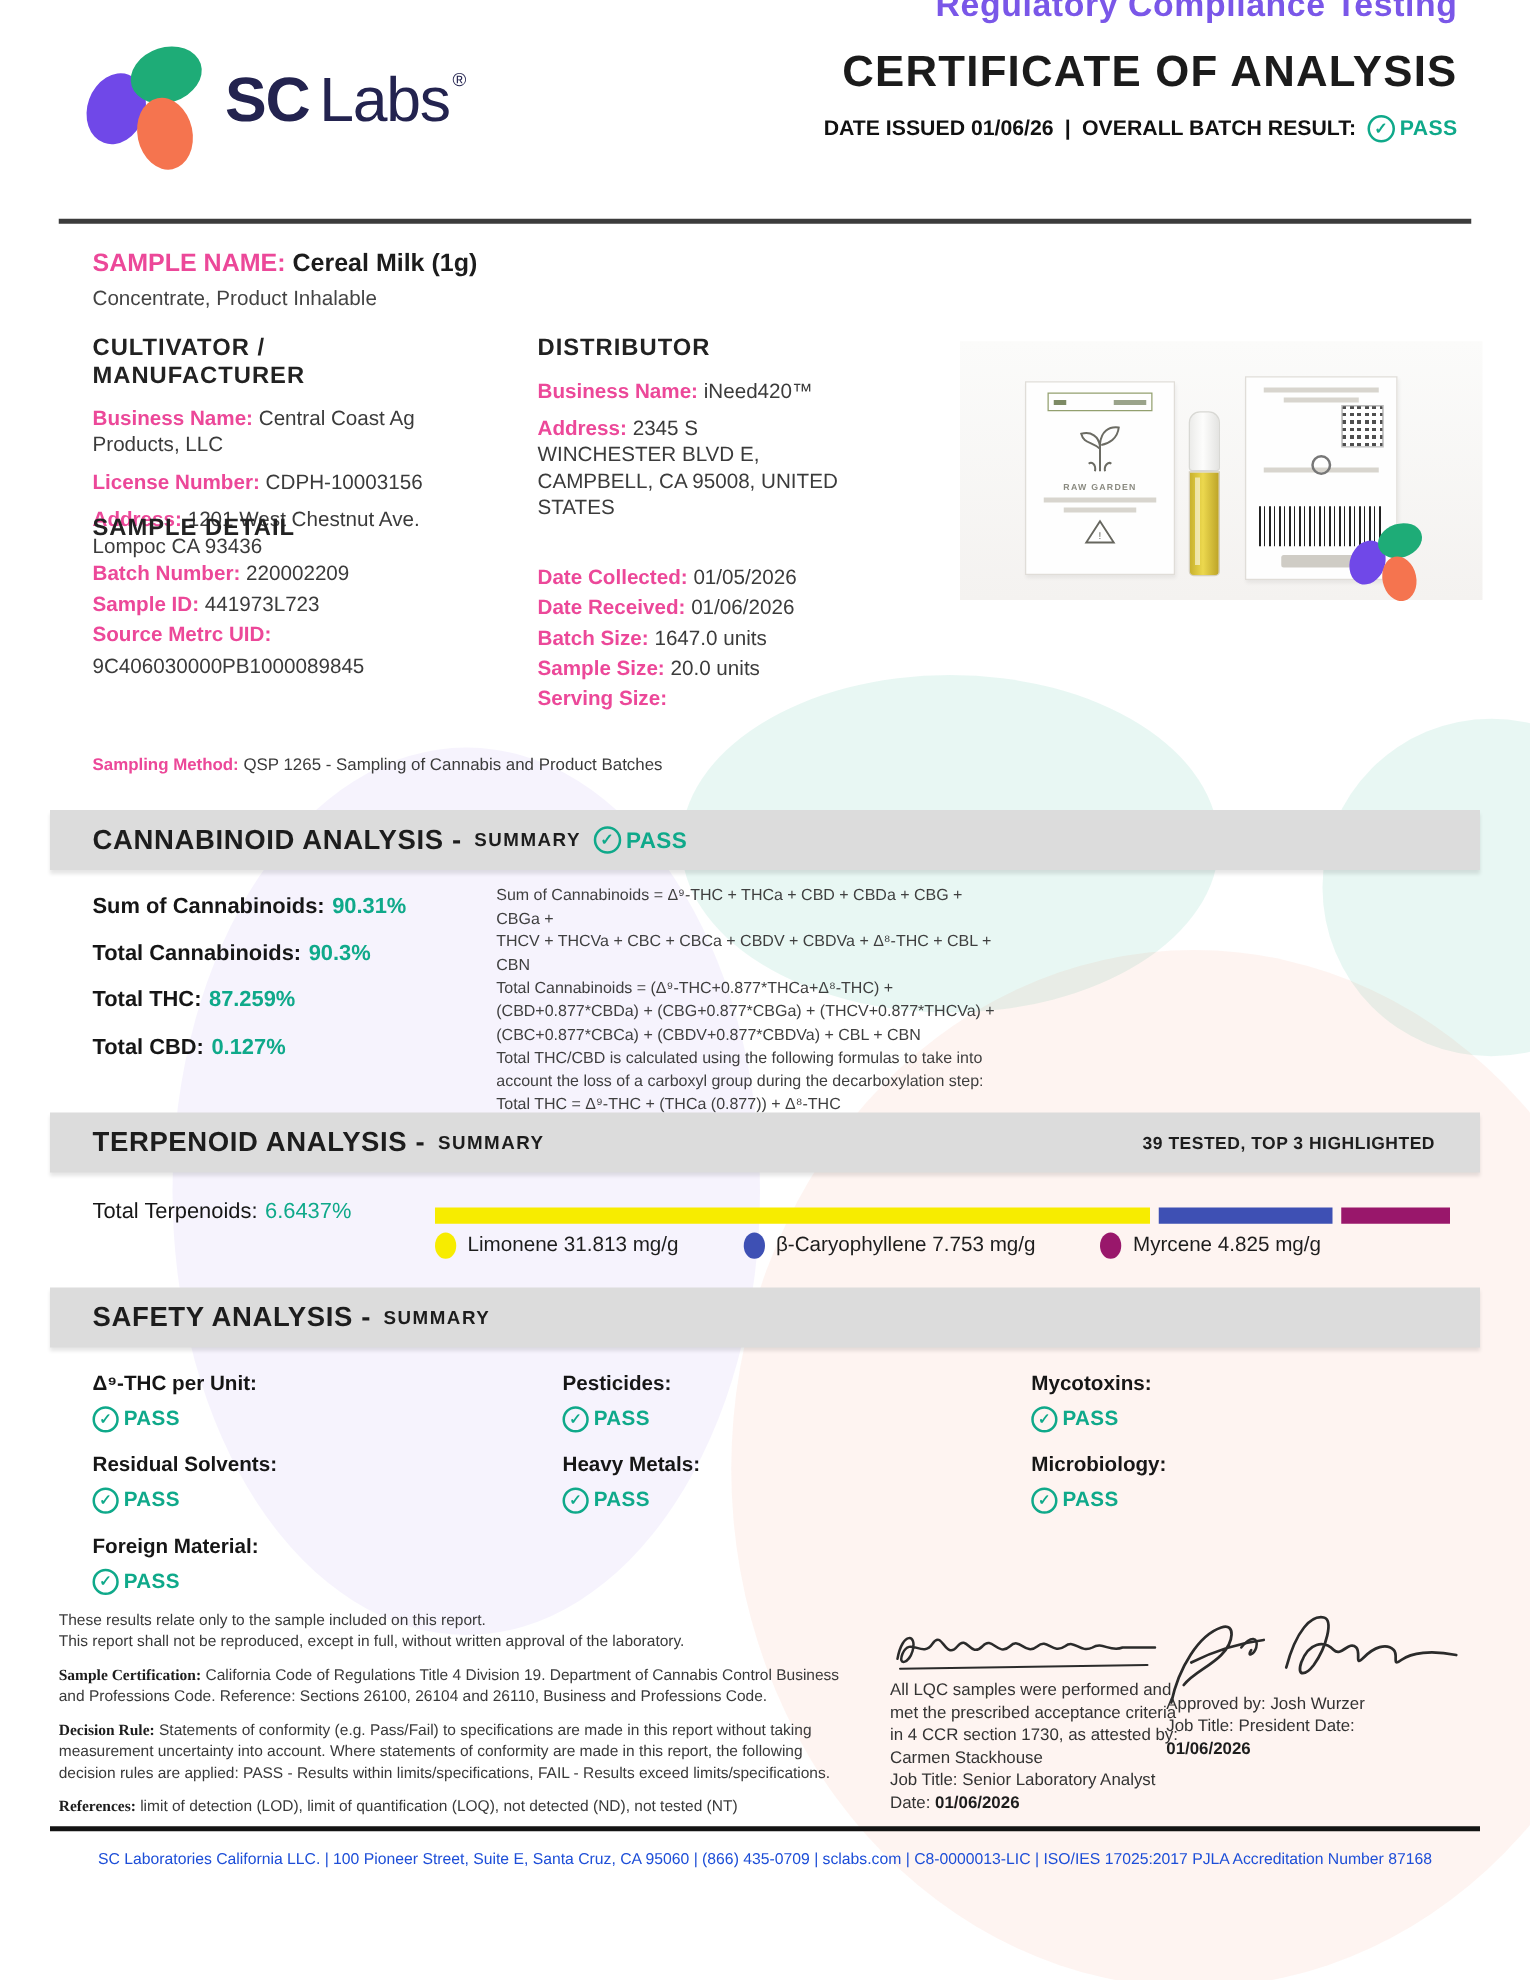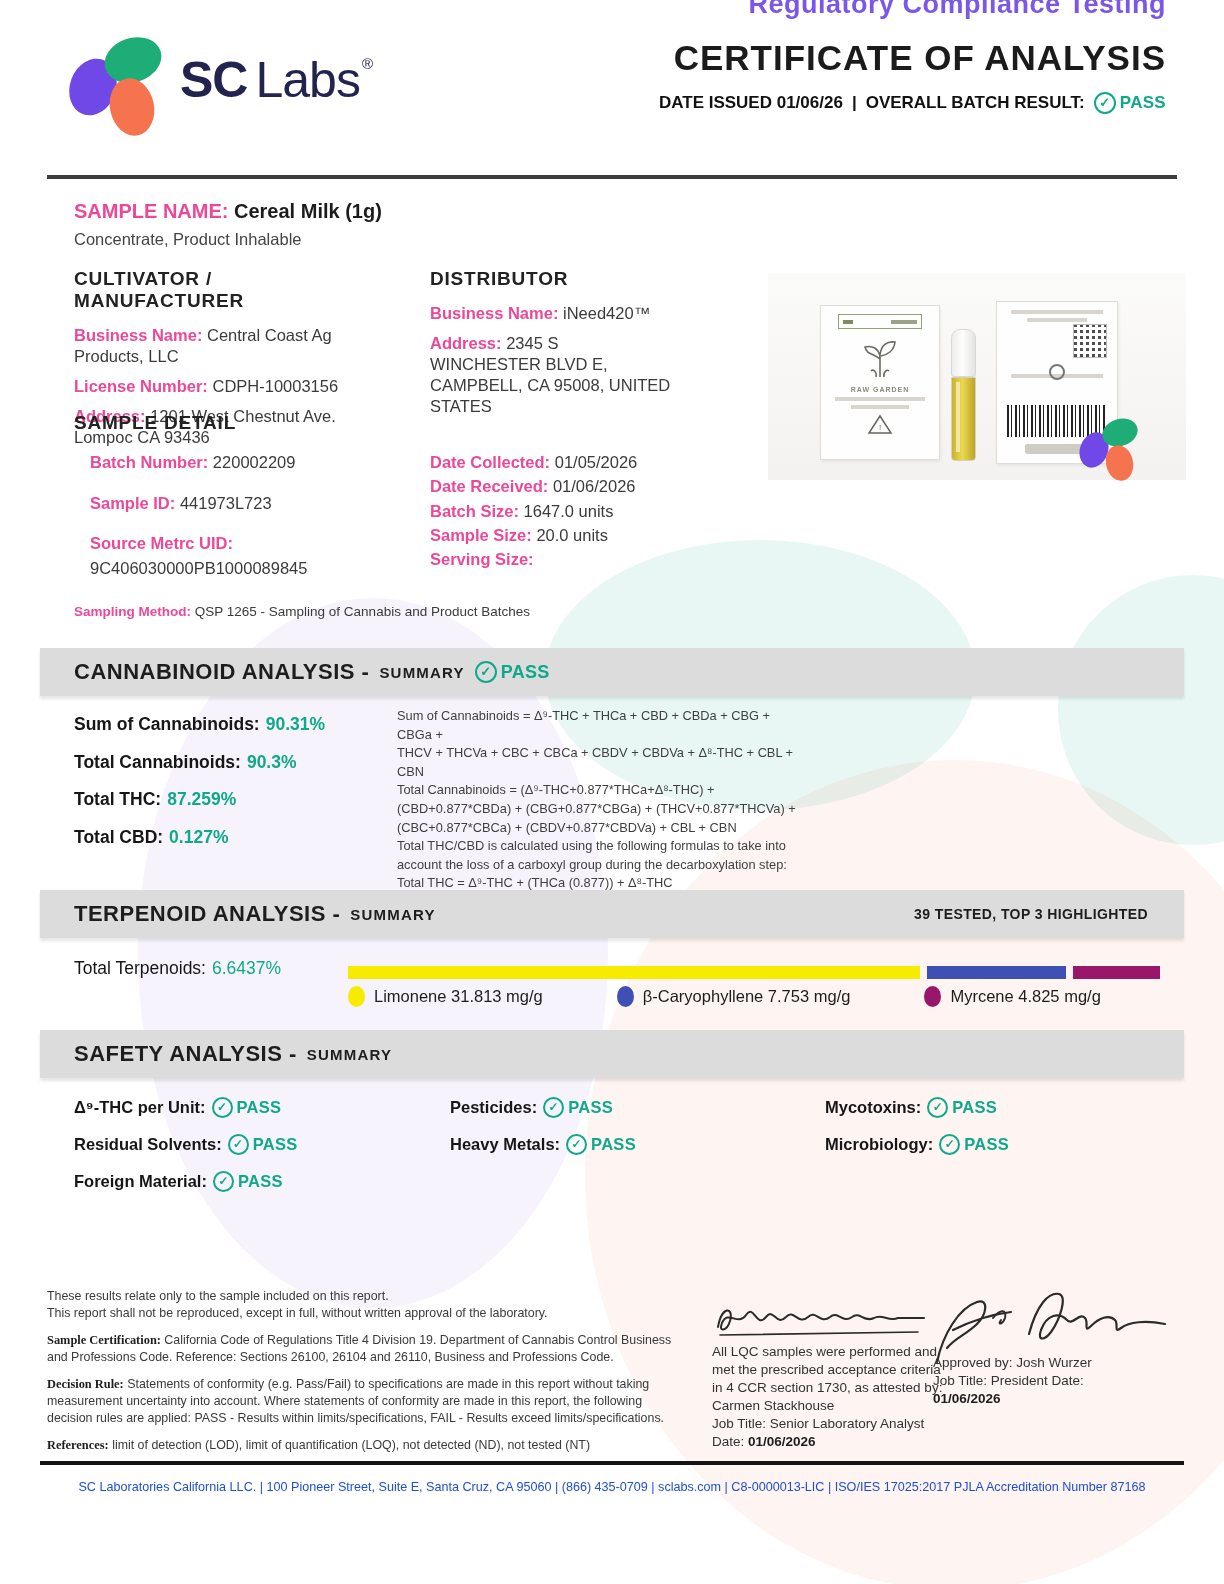--- a/index.html
+++ b/index.html
@@ -41,21 +41,21 @@
   
   .sample-block{position:absolute;left:74px;top:200px;z-index:1;}
   .sample-name{font-size:20px;font-weight:700;color:#1c1c1c;}
   .sample-cat{font-size:16.5px;color:#444;margin-top:7px;}
   .sec-head{font-size:19px;font-weight:700;letter-spacing:0.8px;color:#222;margin:0 0 13px 0;}
   .field{margin:0 0 9px 0;font-size:16.5px;line-height:21px;color:#3b3b3b;}
   .flabel{color:#ec4899;font-weight:700;}
   .col-left{position:absolute;left:74px;top:268px;width:305px;z-index:1;}
   .col-mid{position:absolute;left:430px;top:268px;width:242px;z-index:1;}
   .detail-block{position:absolute;left:74px;top:412px;width:340px;z-index:1;}
-  .detail-block .field{margin:16px;line-height:24.5px;}
+  .detail-block .field{margin:0;line-height:24.5px;}
   .dates-block{position:absolute;left:430px;top:450px;width:330px;z-index:1;}
   .dates-block .field{margin:0;line-height:24.3px;}
   .sampling-line{position:absolute;left:74px;top:604px;font-size:13.5px;color:#3b3b3b;z-index:1;}
   
   .photo{position:absolute;left:768px;top:273px;width:418px;height:207px;z-index:1;
          background:linear-gradient(180deg,#fbfbfa 0%,#f4f2f0 100%);}
   .pbox{position:absolute;background:#fefefe;border:1px solid #e0ddd8;box-shadow:1px 2px 3px rgba(0,0,0,0.06);}
   .pbox1{left:52px;top:32px;width:118px;height:153px;}
   .pbox1-label{margin:8px auto 4px;width:84px;height:15px;border:1px solid #93a06f;display:flex;
                align-items:center;justify-content:space-between;padding:0 4px;box-sizing:border-box;}
@@ -97,28 +97,28 @@
   
   .cann-rows{position:absolute;left:74px;top:714px;z-index:1;}
   .cann-row{margin-bottom:16.5px;font-size:17.5px;font-weight:700;color:#161616;line-height:21px;}
   .teal-val{color:#0fa98a;margin-left:6px;}
   .formulas{position:absolute;left:397px;top:707px;width:408px;font-size:12.8px;line-height:18.6px;
             color:#3f3f3f;white-space:pre-line;z-index:1;}
   
   .terp-total{position:absolute;left:74px;top:958px;font-size:17.5px;font-weight:400;color:#161616;z-index:1;}
   .terp-bar{position:absolute;left:348px;top:966px;width:812px;height:13px;display:flex;gap:7px;z-index:1;}
   .terp-seg{height:100%;}
-  .terp-legend{position:absolute;left:348px;top:986px;display:flex;gap:74px;align-items:center;
+  .terp-legend{position:absolute;left:348px;top:986px;display:flex;gap:52px;align-items:center;
                font-size:16.5px;color:#1d1d1d;z-index:1;}
   .leg-item{display:flex;align-items:center;gap:9px;}
   .leg-dot{width:17px;height:21px;border-radius:50%;}
   
   .safety-grid{position:absolute;left:74px;top:1096px;width:1070px;display:grid;
                grid-template-columns:376px 375px 1fr;row-gap:15px;z-index:1;}
-  .safe-item{font-size:16.5px;font-weight:700;color:#161616;display:flex;align-items:flex-start;gap:6px;line-height:22px;}
+  .safe-item{font-size:16.5px;font-weight:700;color:#161616;display:flex;align-items:flex-start;gap:6px;line-height:22px;flex-direction:column;}
   .safe-item .pass-icon{width:17px;height:17px;line-height:16px;font-size:12px;}
   .safe-item .pass-txt{font-size:16.5px;}
   
   .disclaimer{position:absolute;left:47px;top:1288px;width:625px;font-size:12.4px;line-height:17.4px;
               color:#3a3a3a;z-index:1;}
   .disclaimer p{margin:0 0 9px 0;white-space:pre-line;}
   .dlabel{font-weight:700;color:#1d1d1d;font-family:Liberation Serif, serif;}
   
   .sig{position:absolute;z-index:1;font-size:13.5px;line-height:18px;color:#333;}
   .sig svg{display:block;}

